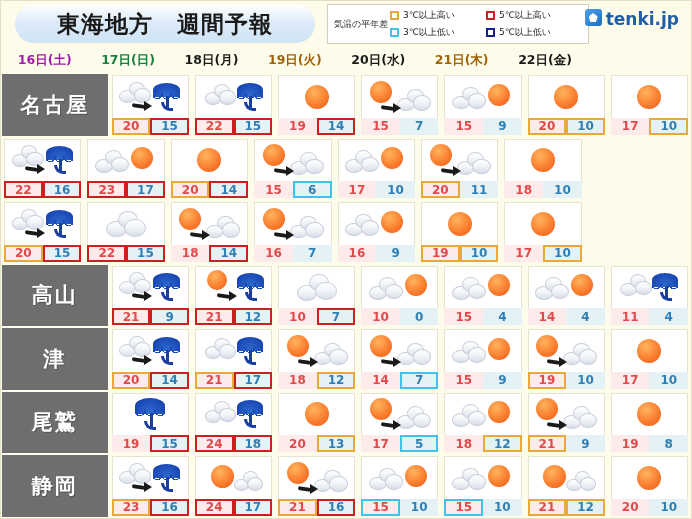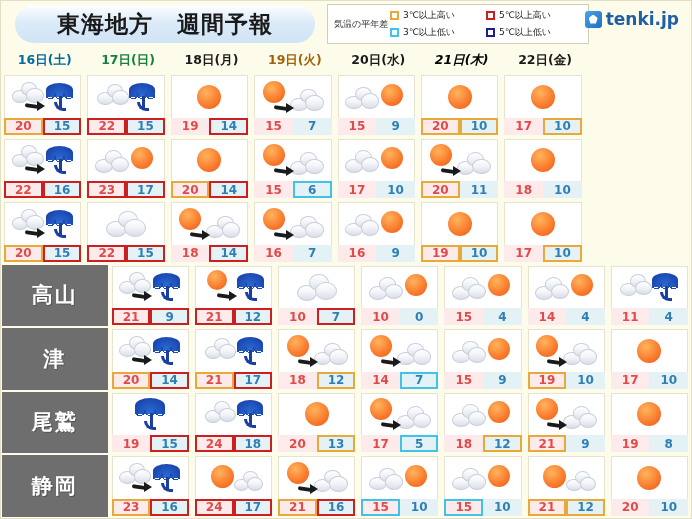--- a/index.html
+++ b/index.html
@@ -68,21 +68,21 @@
     flex: none;
   }
   .legend-txt {
     font-size: 9px; color: #222;
     font-family: "DejaVu Sans", sans-serif;
     white-space: nowrap;
   }
   .brand {
     position: absolute;
     right: 12px; top: 8px;
-    display: flex; align-items: center; gap: 4px;
+    display: flex; gap: 4px;
   }
   .brand-name {
     font-size: 17px; font-weight: bold; color: #1f5fa8;
     font-family: "DejaVu Sans", sans-serif;
   }
 
   
   .daterow {
     display: flex;
     height: 26px;
@@ -287,31 +287,34 @@
       </div>
     </div>
 
     <div class="brand">
       <span class="tenki-logo"></span>
       <span class="brand-name">tenki.jp</span>
     </div>
   </div>
 
   <div class="daterow">
-    <span class="dhead" style="color: #0369a1;">16日(土)</span>
+    <span class="dhead" style="color: #a21caf;">16日(土)</span>
     <span class="dhead" style="color: #15803d;">17日(日)</span>
     <span class="dhead" style="color: rgb(26, 26, 26);">18日(月)</span>
     <span class="dhead" style="color: #a16207;">19日(火)</span>
     <span class="dhead" style="color: rgb(26, 26, 26);">20日(水)</span>
-    <span class="dhead" style="color: #000000; font-style: italic;">21日(木)</span>
+    <span class="dhead" style="color: #a16207;">21日(木)</span>
     <span class="dhead" style="color: rgb(26, 26, 26);">22日(金)</span>
   </div>
 
   <div class="grid" id="grid">
       <div class="row">
+        <div class="citycell">
+          <span class="cityname">名古屋</span>
+        </div>
         <div class="daycell">
           <div class="icbox">
             <span class="icon">
               <span class="cloud" style="width: 32px; height: 21px; left: 2px; top: 4px;">
                 <span class="p" style="left: 0px; top: 8.4px; width: 16.64px; height: 13.02px;"></span>
                 <span class="p" style="left: 9.6px; top: 0px; width: 16px; height: 13.86px;"></span>
                 <span class="p" style="left: 14.72px; top: 6.3px; width: 17.28px; height: 14.7px;"></span>
               </span>
               <span class="umb" style="width: 27px; height: 28px; left: 36px; top: 5px;">
                 <span class="canopy"></span>

